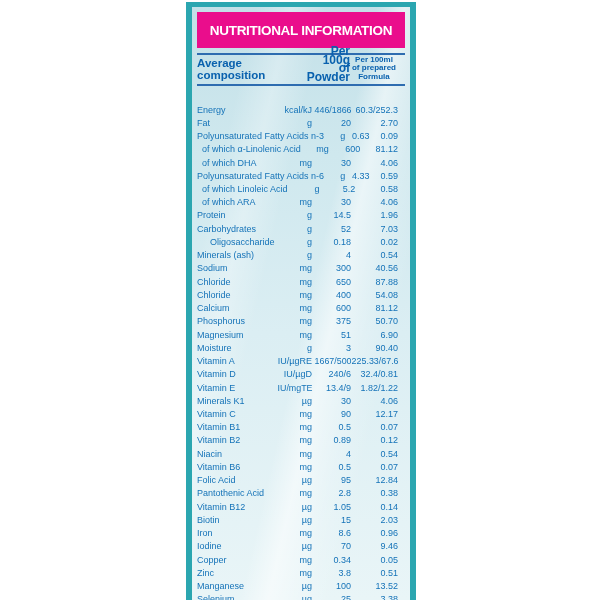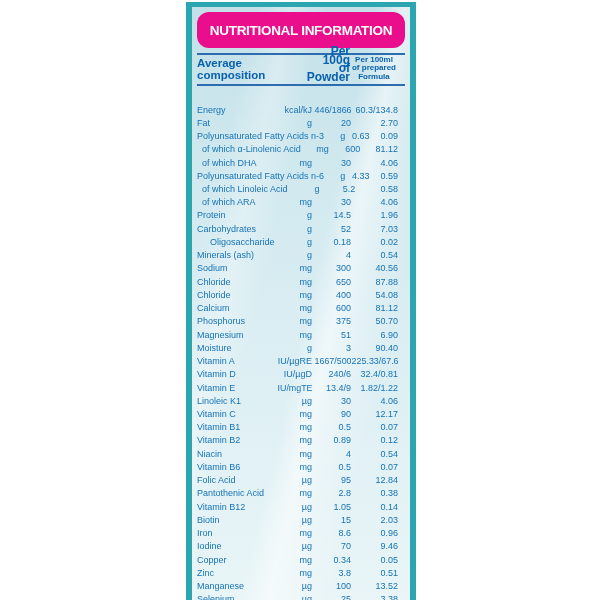--- a/index.html
+++ b/index.html
@@ -11,21 +11,21 @@
     position:absolute;left:186px;top:2px;width:230px;height:598px;
     box-sizing:border-box;
     border-left:6px solid #2ba6b0;border-right:6px solid #2ba6b0;border-top:5px solid #2ba6b0;
     background:
       linear-gradient(103deg, rgba(255,255,255,0) 52%, rgba(255,255,255,0.55) 60%, rgba(255,255,255,0.18) 70%, rgba(255,255,255,0) 78%),
       linear-gradient(103deg, rgba(255,255,255,0) 18%, rgba(255,255,255,0.30) 28%, rgba(255,255,255,0) 38%),
       linear-gradient(180deg,#c3e0e8 0%,#cfe8ee 25%,#dbeef3 55%,#e9f5f7 100%);
   }
   .inner{padding:5px 5px 0 5px;position:relative;}
   .pinkbox{
-    height:36px;border-radius:12px;background:#ea0d8c;
+    height:36px;border-radius:0;background:#ea0d8c;
     display:flex;flex-direction:column;justify-content:center;align-items:center;
   }
   .title{
     color:#ffffff;font-weight:bold;font-size:13.5px;line-height:15px;letter-spacing:-0.3px;
     white-space:nowrap;
   }
   .subtitle{
     color:#ffffff;font-weight:bold;font-size:10px;line-height:12px;white-space:nowrap;
   }
   .rule{height:2px;background:#2e6cb0;}
@@ -71,21 +71,21 @@
     </div>
 
     <div class="rule"></div>
 
     <div class="rows">
 
         <div class="row">
           <div class="c-label"><span class="fit">Energy</span></div>
           <div class="c-unit"><span class="fit">kcal/kJ</span></div>
           <div class="c-g"><span class="fit" style="transform: scaleX(0.985);">446/1866</span></div>
-          <div class="c-ml"><span class="fit">60.3/134.8</span></div>
+          <div class="c-ml"><span class="fit">60.3/252.3</span></div>
         </div>
 
         <div class="row">
           <div class="c-label"><span class="fit">Fat</span></div>
           <div class="c-unit"><span class="fit">g</span></div>
           <div class="c-g"><span class="fit">20</span></div>
           <div class="c-ml"><span class="fit">2.70</span></div>
         </div>
 
         <div class="row">
@@ -222,21 +222,21 @@
         </div>
 
         <div class="row">
           <div class="c-label"><span class="fit">Vitamin E</span></div>
           <div class="c-unit"><span class="fit" style="transform: scaleX(0.985);">IU/mgTE</span></div>
           <div class="c-g"><span class="fit">13.4/9</span></div>
           <div class="c-ml"><span class="fit">1.82/1.22</span></div>
         </div>
 
         <div class="row">
-          <div class="c-label"><span class="fit">Linoleic K1</span></div>
+          <div class="c-label"><span class="fit">Minerals K1</span></div>
           <div class="c-unit"><span class="fit">µg</span></div>
           <div class="c-g"><span class="fit">30</span></div>
           <div class="c-ml"><span class="fit">4.06</span></div>
         </div>
 
         <div class="row">
           <div class="c-label"><span class="fit">Vitamin C</span></div>
           <div class="c-unit"><span class="fit">mg</span></div>
           <div class="c-g"><span class="fit">90</span></div>
           <div class="c-ml"><span class="fit">12.17</span></div>

